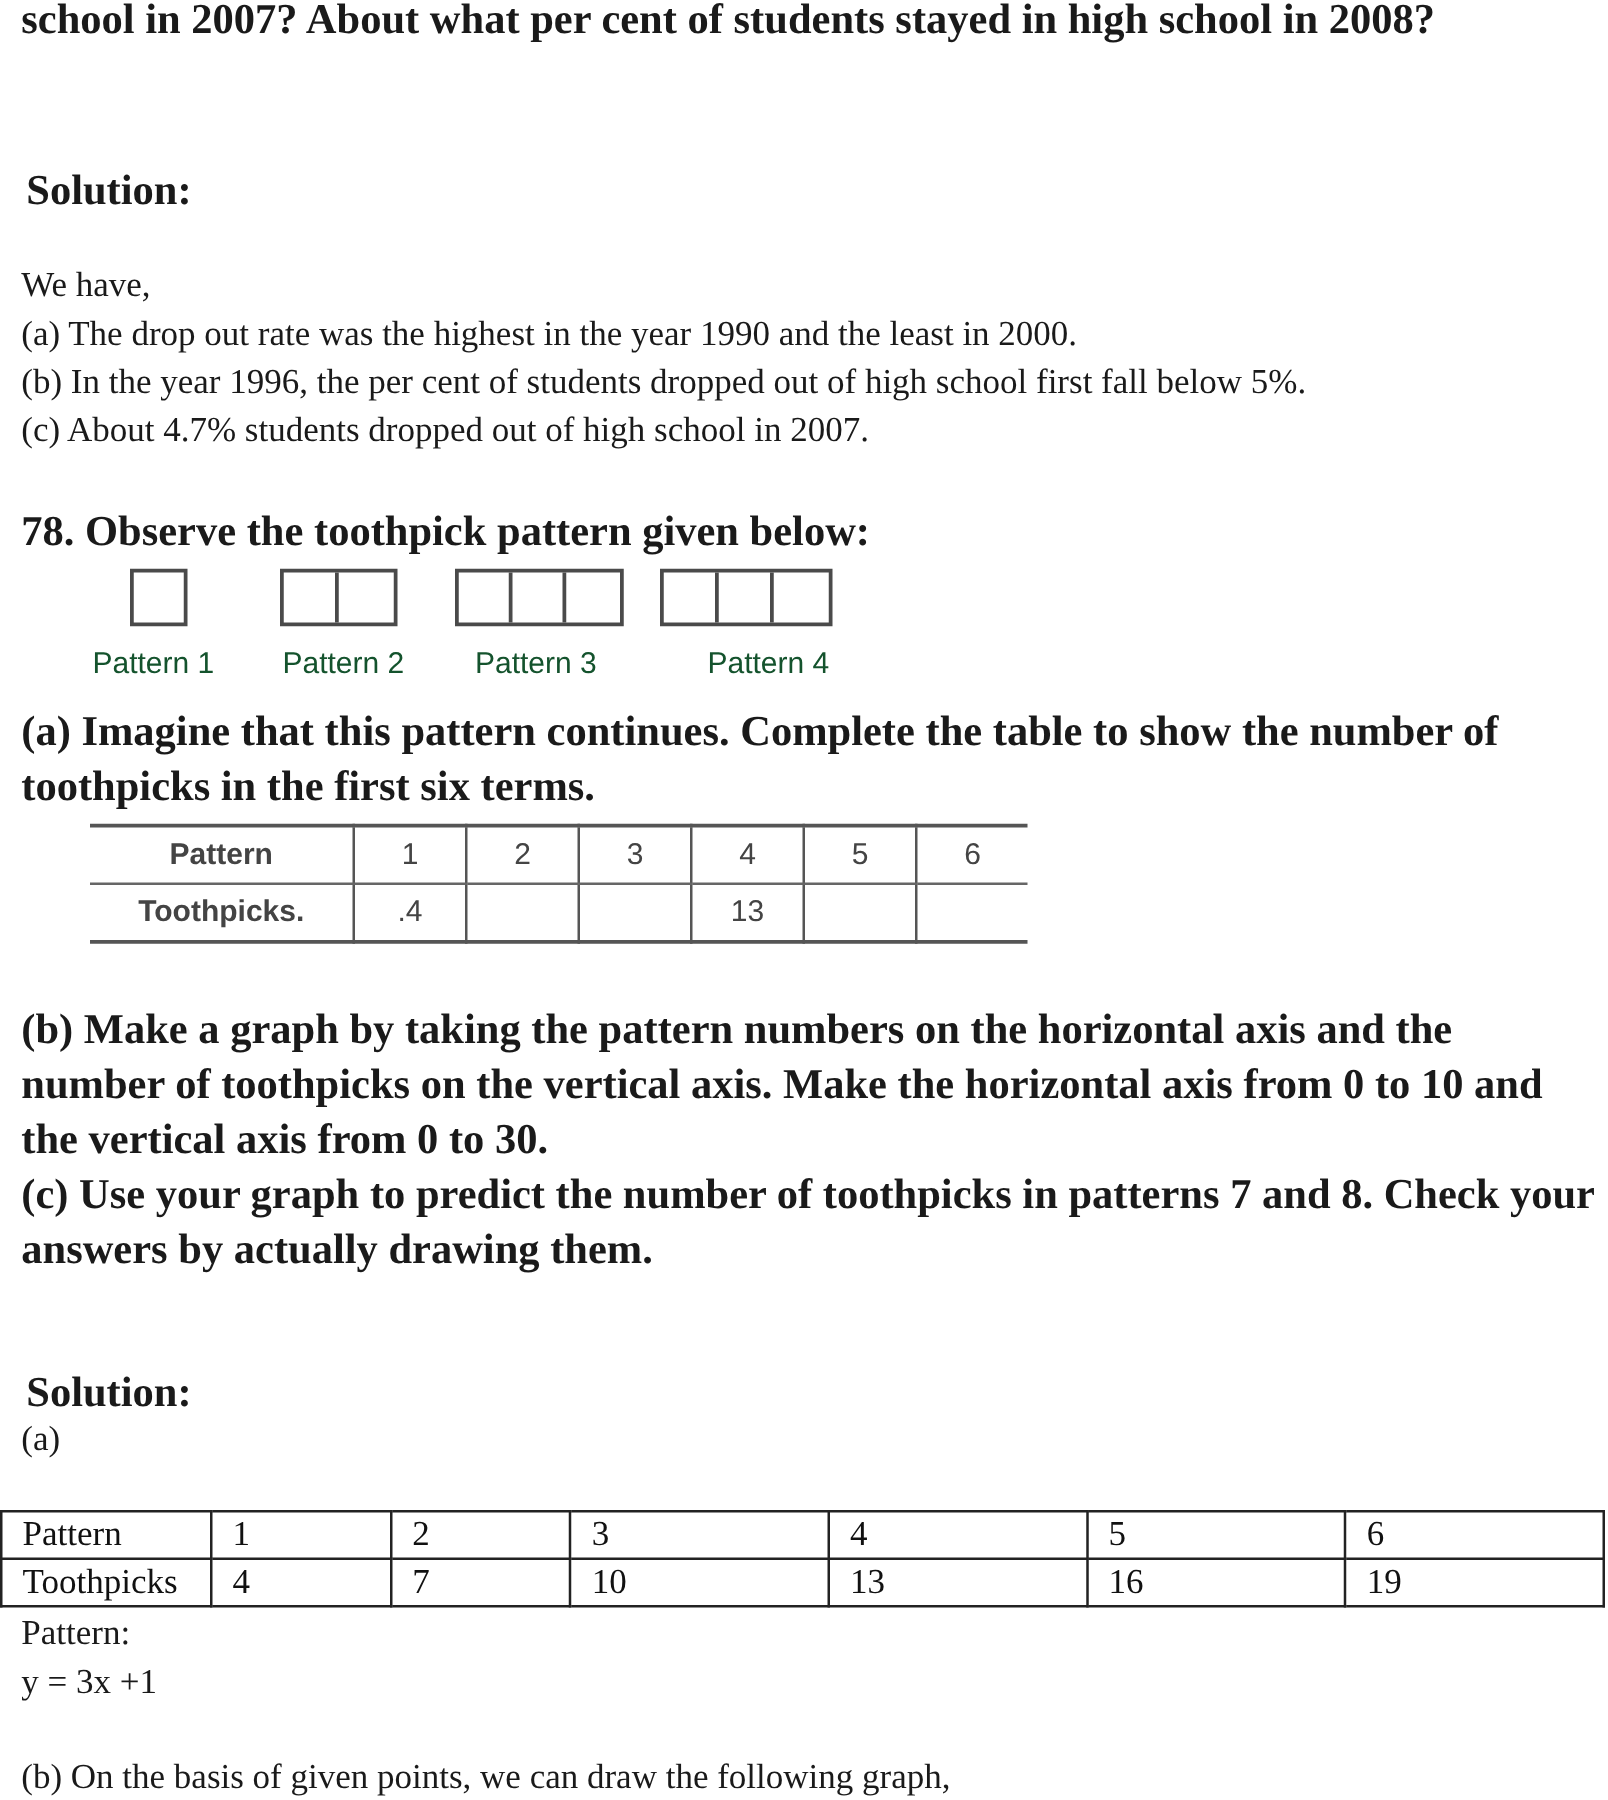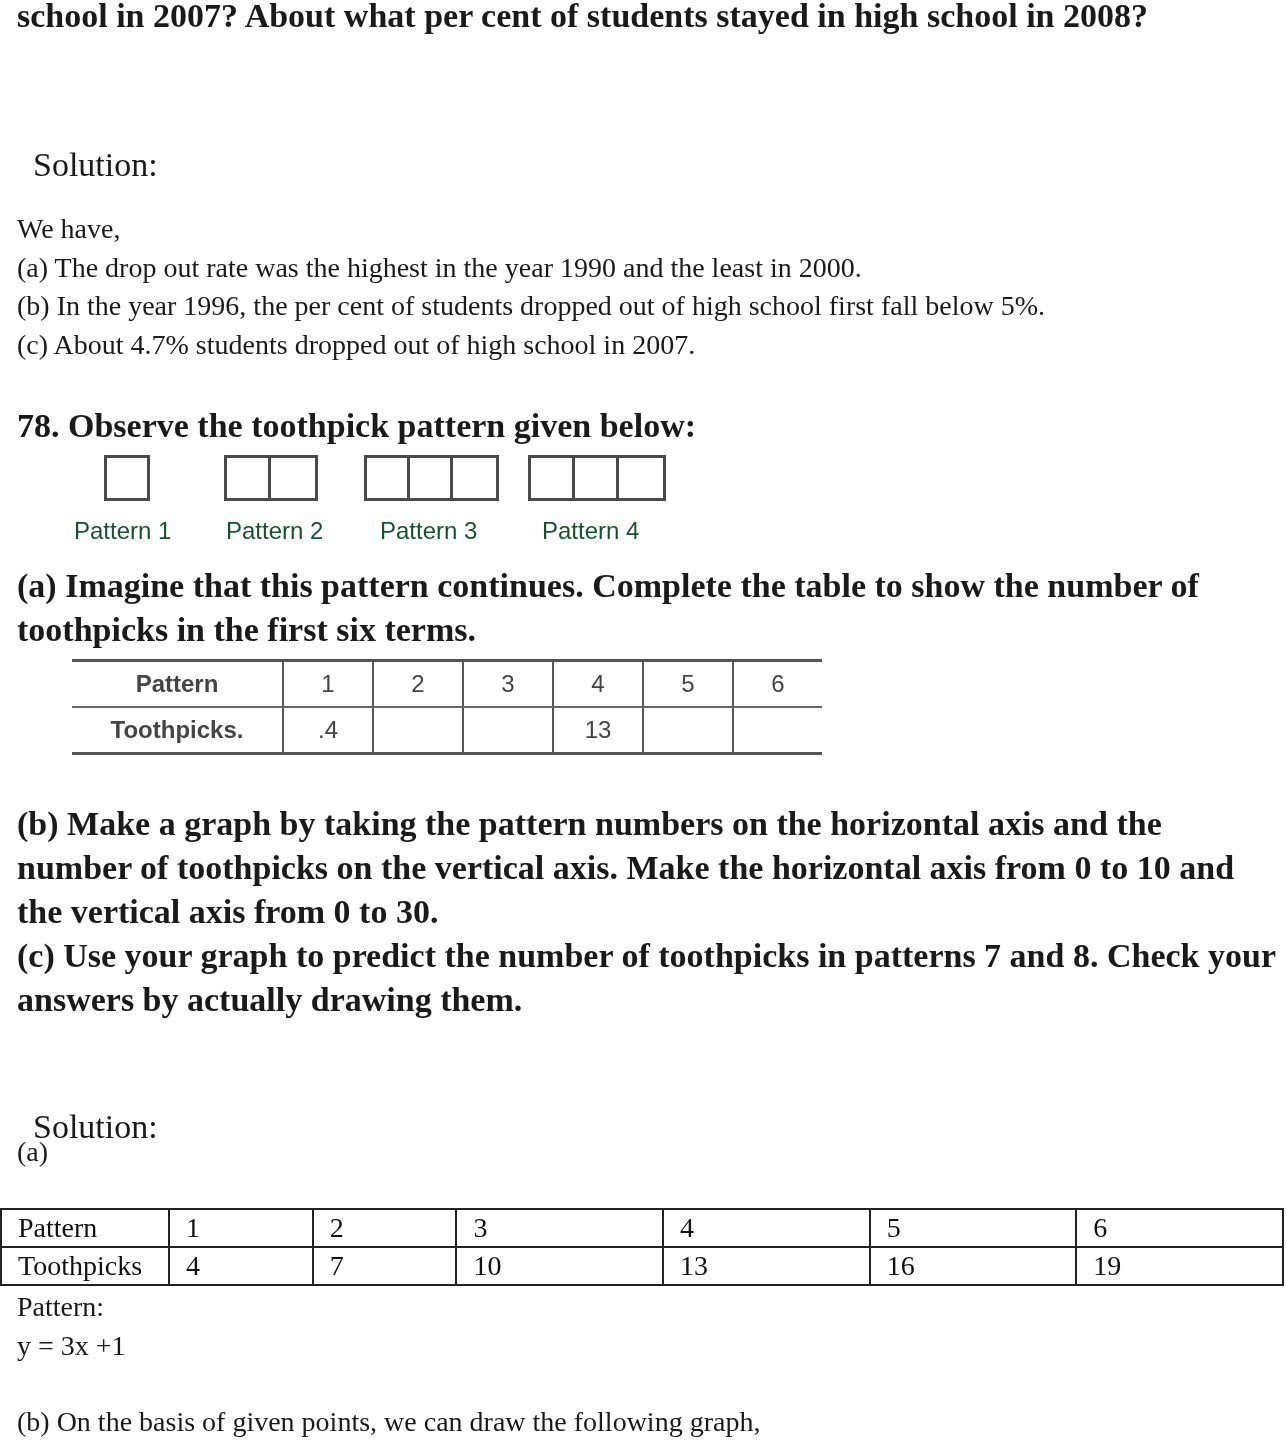--- a/index.html
+++ b/index.html
@@ -2,21 +2,21 @@
 <html><head>
 <meta charset="utf-8">
 <style>
   html, body { margin: 0; padding: 0; background: #ffffff; }
   body {
     width: 1286px; height: 1440px; position: relative; overflow: hidden;
     font-family: "Liberation Serif", "DejaVu Serif", serif; color: #1a1a1a;
   }
   .abs { position: absolute; }
   .q { font-weight: bold; font-size: 34px; line-height: 44px; left: 17px; width: 1260px; margin: 0; }
-  .sol { font-weight: normal; font-size: 34px; left: 17px; margin: 16px; }
+  .sol { font-weight: bold; font-size: 34px; left: 17px; margin: 4px; }
   .body { font-size: 28px; line-height: 38.5px; left: 17px; margin: 0; }
   .figure { left: 60px; top: 455px; width: 640px; height: 100px; }
   .pat { position: absolute; top: 0; }
   .boxes { display: flex; height: 46px; border: 3px solid #4a4a4a; box-sizing: border-box; }
   .box { width: 38px; box-sizing: border-box; border-right: 3px solid #4a4a4a; }
   .box:last-child { border-right: none; }
   .pat-label { position: absolute; top: 62px; font-family: "Liberation Sans", "DejaVu Sans", sans-serif; font-size: 24px; color: #14532d; white-space: nowrap; }
   table.ptable {
     position: absolute; left: 72px; top: 659px; border-collapse: collapse;
     font-family: "Liberation Sans", "DejaVu Sans", sans-serif; color: #444;
@@ -75,21 +75,21 @@
   </div>
   <div class="pat-label" style="left:320px;">Pattern 3</div>
 
   <div class="pat" style="left:468px;">
     <div class="boxes">
       <div class="box" style="width:44px;"></div>
       <div class="box" style="width:44px;"></div>
       <div class="box" style="width:44px;"></div>
     </div>
   </div>
-  <div class="pat-label" style="left:482px;text-align:right;">Pattern 4</div>
+  <div class="pat-label" style="left:506px;text-align:right;">Pattern 4</div>
 </div>
 
 <p class="abs q" style="top:564px;">(a) Imagine that this pattern continues. Complete the table to show the number of toothpicks in the first six terms.</p>
 
 <table class="ptable">
   <tbody>
       <tr>
     <td class="hd">Pattern</td>
     <td class="c">1</td>
     <td class="c">2</td>

